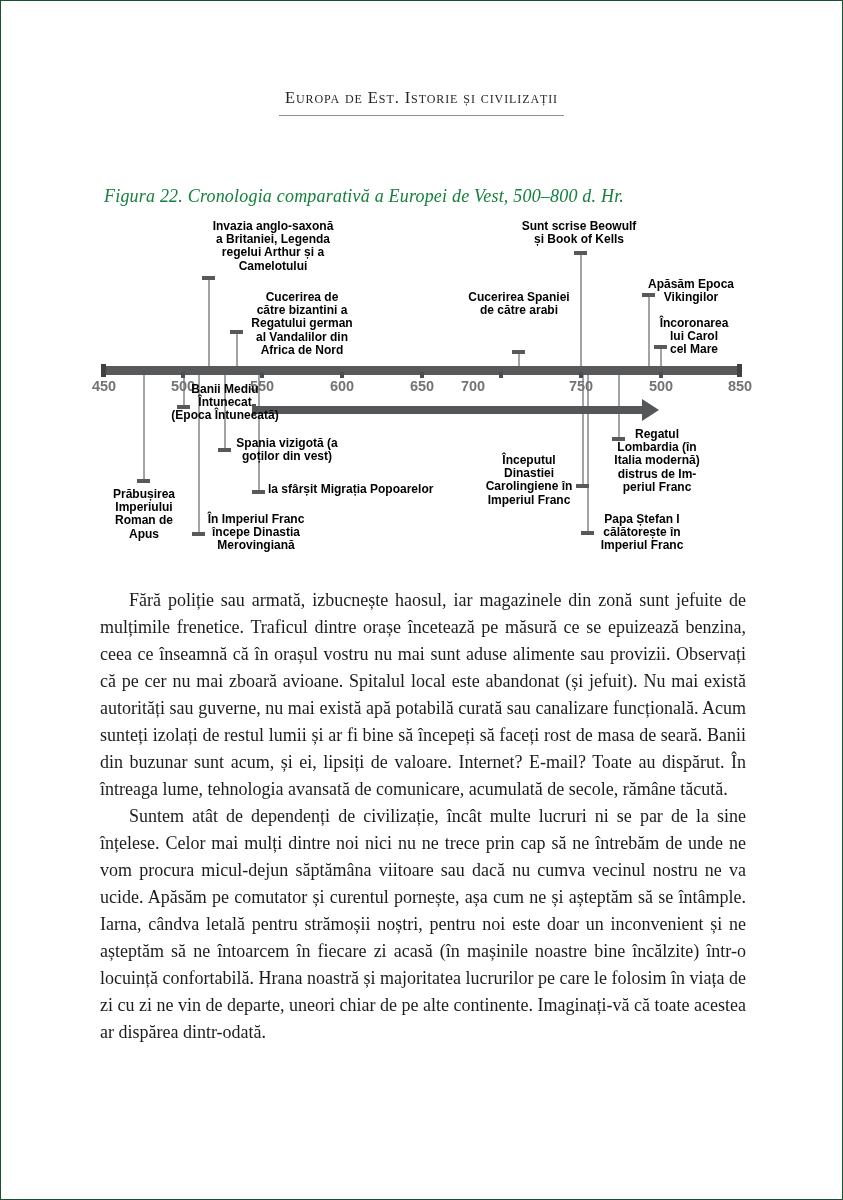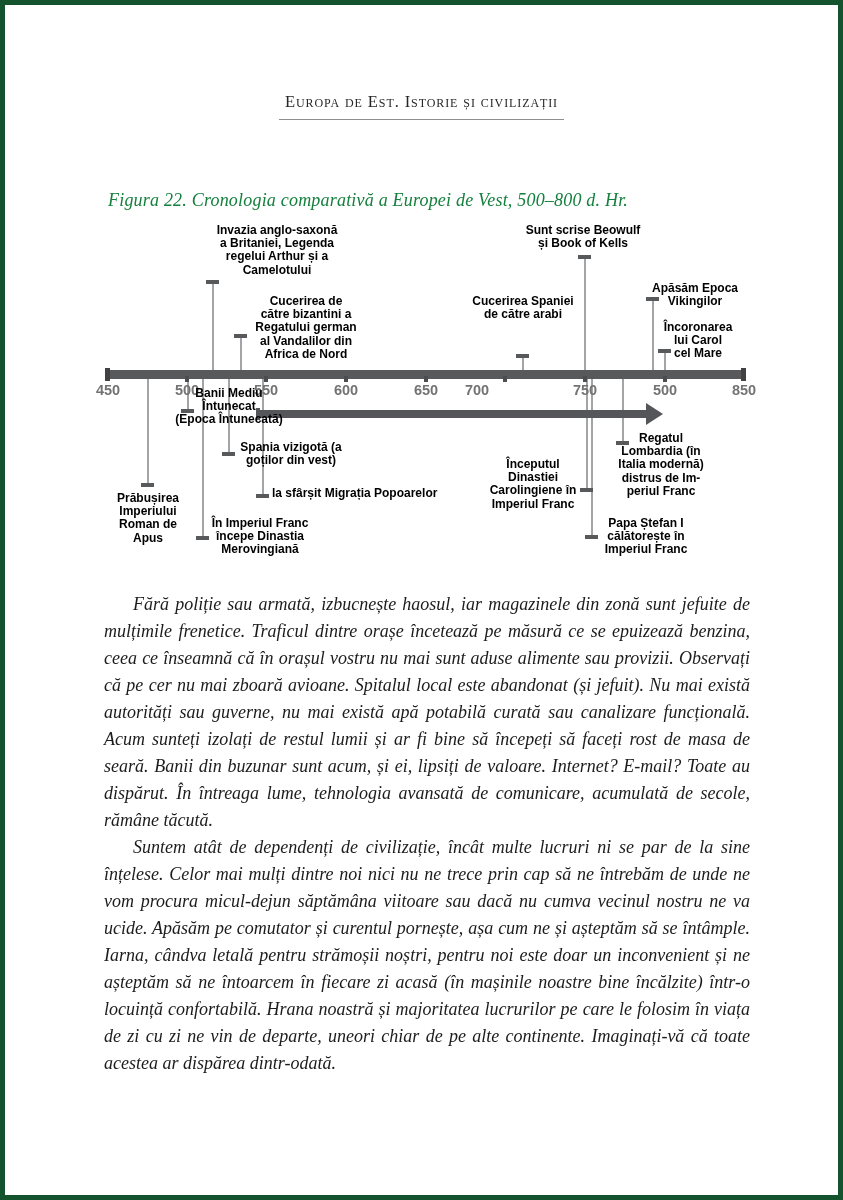--- a/index.html
+++ b/index.html
@@ -1,18 +1,18 @@
 <!DOCTYPE html>
 <html><head>
 <meta charset="utf-8">
 <style>
   html,body { margin:0; padding:0; background:#f3f3f3; }
   .page {
     position:relative; width:843px; height:1200px; margin:0 auto;
-    background:#ffffff; border:5px solid #14532d; box-sizing:border-box;
+    background:#ffffff; border:1px solid #14532d; box-sizing:border-box;
     overflow:hidden; color:#1a1a1a; font-family:"Liberation Serif", serif;
   }
   
   .running-header { position:absolute; top:87px; left:0; width:100%; text-align:center; }
   .running-header .hd {
     display:inline-block; font-variant:small-caps; font-size:16.5px; letter-spacing:0.9px;
     color:#262626; padding:0 6px 7px 6px; border-bottom:1.5px solid #8f8f8f;
   }
   .page-number { position:absolute; top:120px; left:0; width:100%; text-align:center; font-size:18px; color:#262626; }
   
@@ -33,21 +33,21 @@
   }
   .evt-label.leftalign { transform:none; text-align:center; }
   .tl-arrow-start { position:absolute; left:251px; top:403px; width:4px; height:12px; background:#55565a; z-index:4; }
   .tl-arrow-body  { position:absolute; left:253px; top:405px; width:390px; height:8px; background:#55565a; z-index:4; }
   .tl-arrow-head  {
     position:absolute; left:641px; top:398px; width:0; height:0; z-index:4;
     border-left:17px solid #55565a; border-top:11px solid transparent; border-bottom:11px solid transparent;
   }
   
   .body-text { position:absolute; left:99px; top:586px; width:646px; font-size:18px; line-height:27px; color:#1c1c1c; }
-  .body-text p { margin:0; text-align:justify; text-indent:29px;font-style:italic; }
+  .body-text p { margin:0; text-align:justify; text-indent:29px; }
 </style>
 </head>
 <body>
 
 <div class="page">
 
   <div class="running-header">
     <span class="hd">Europa de Est. Istorie și civilizații</span>
   </div>
 

